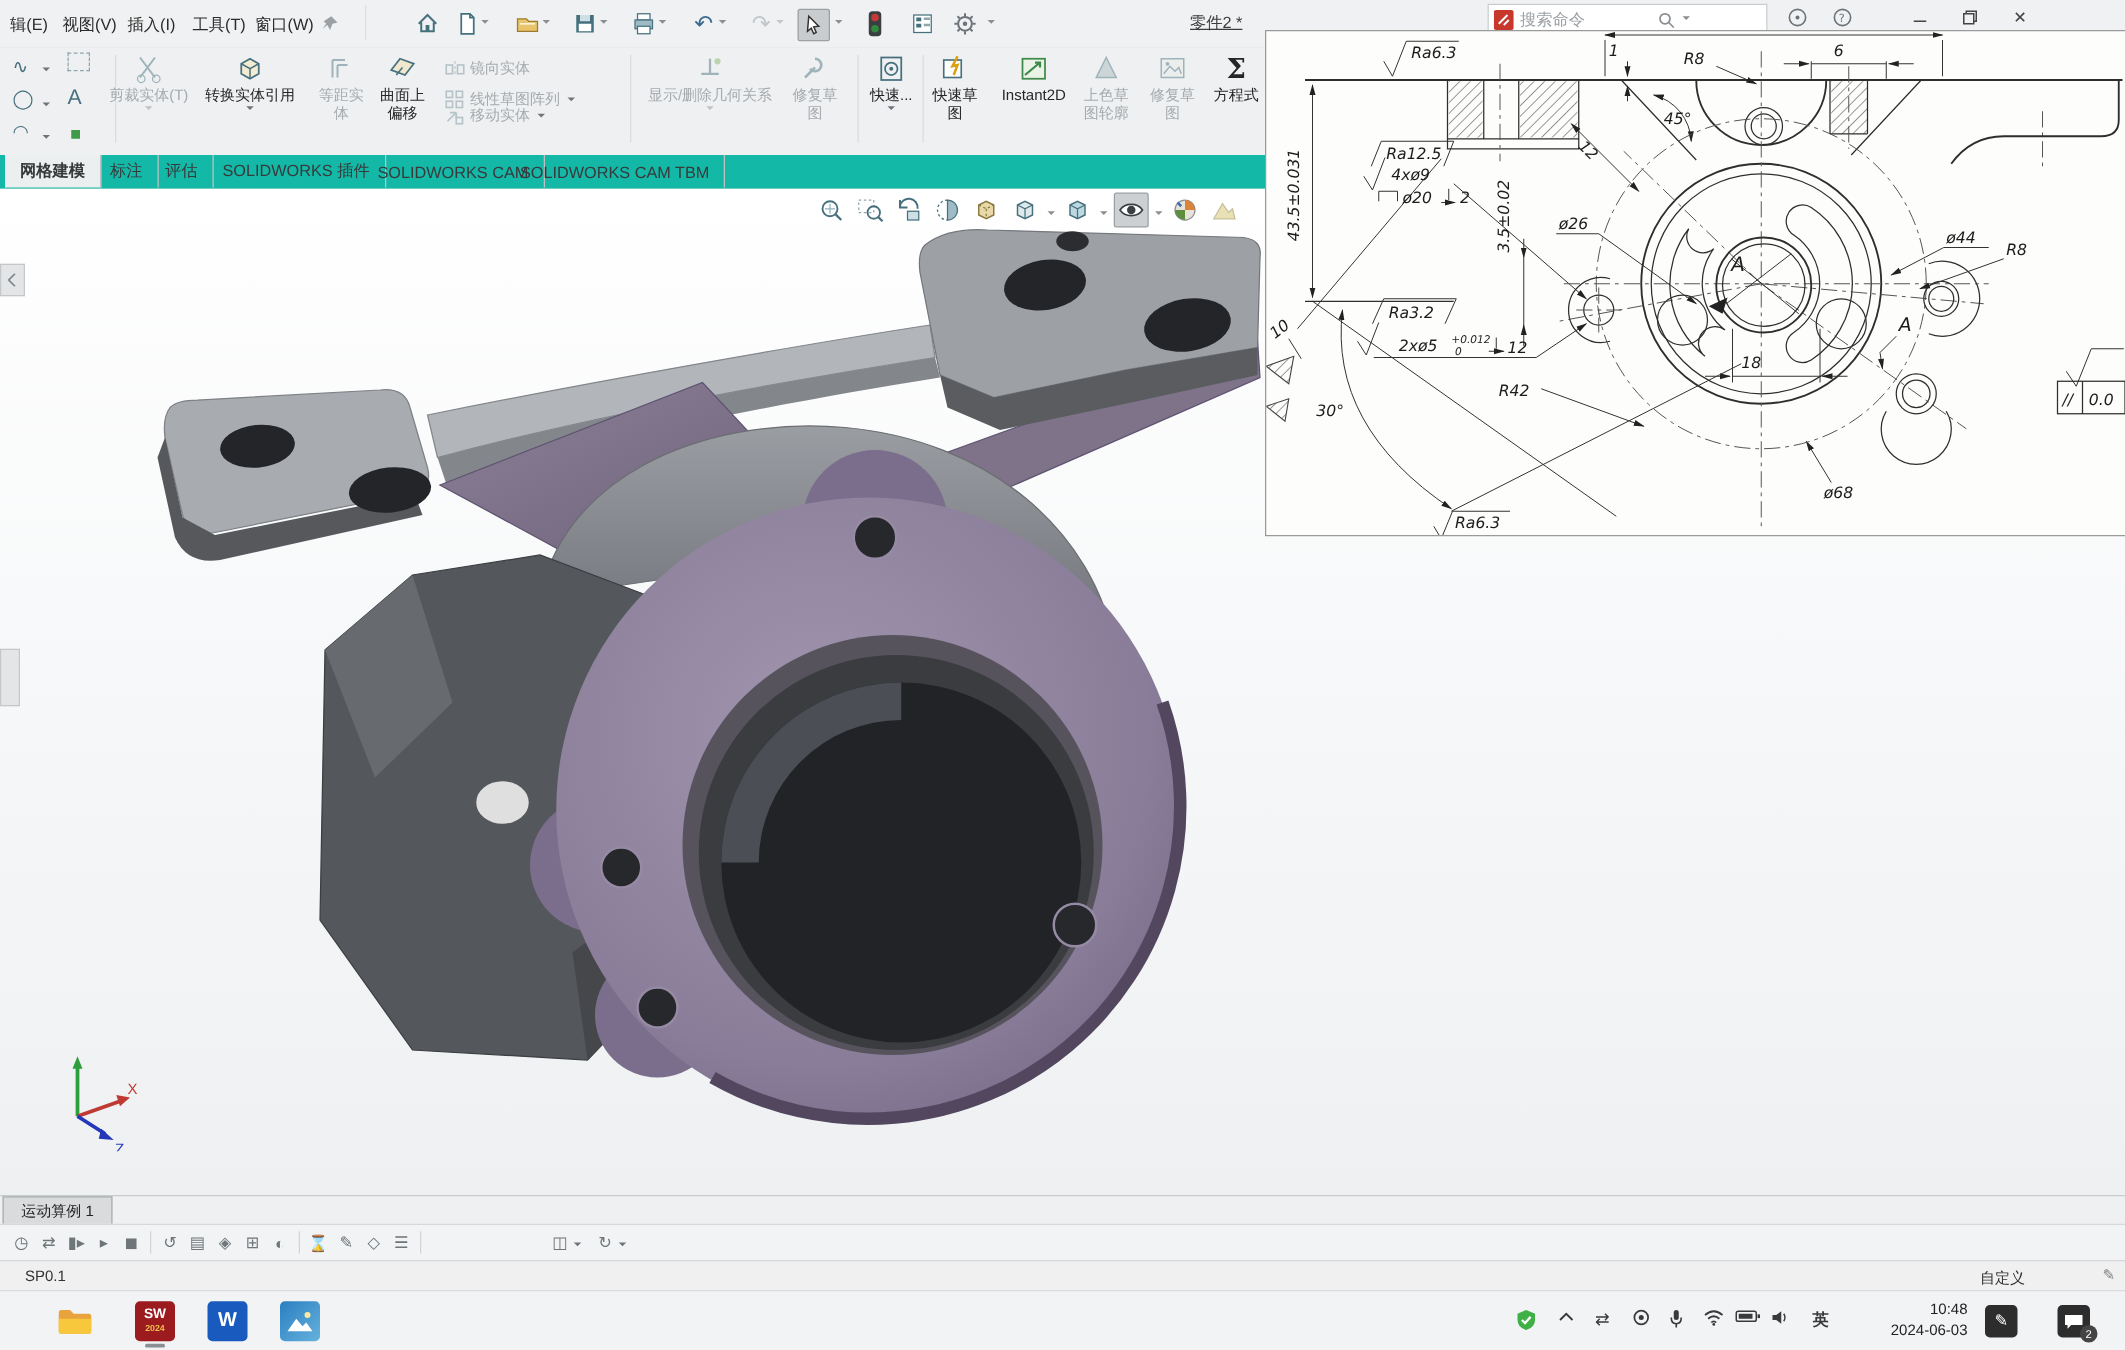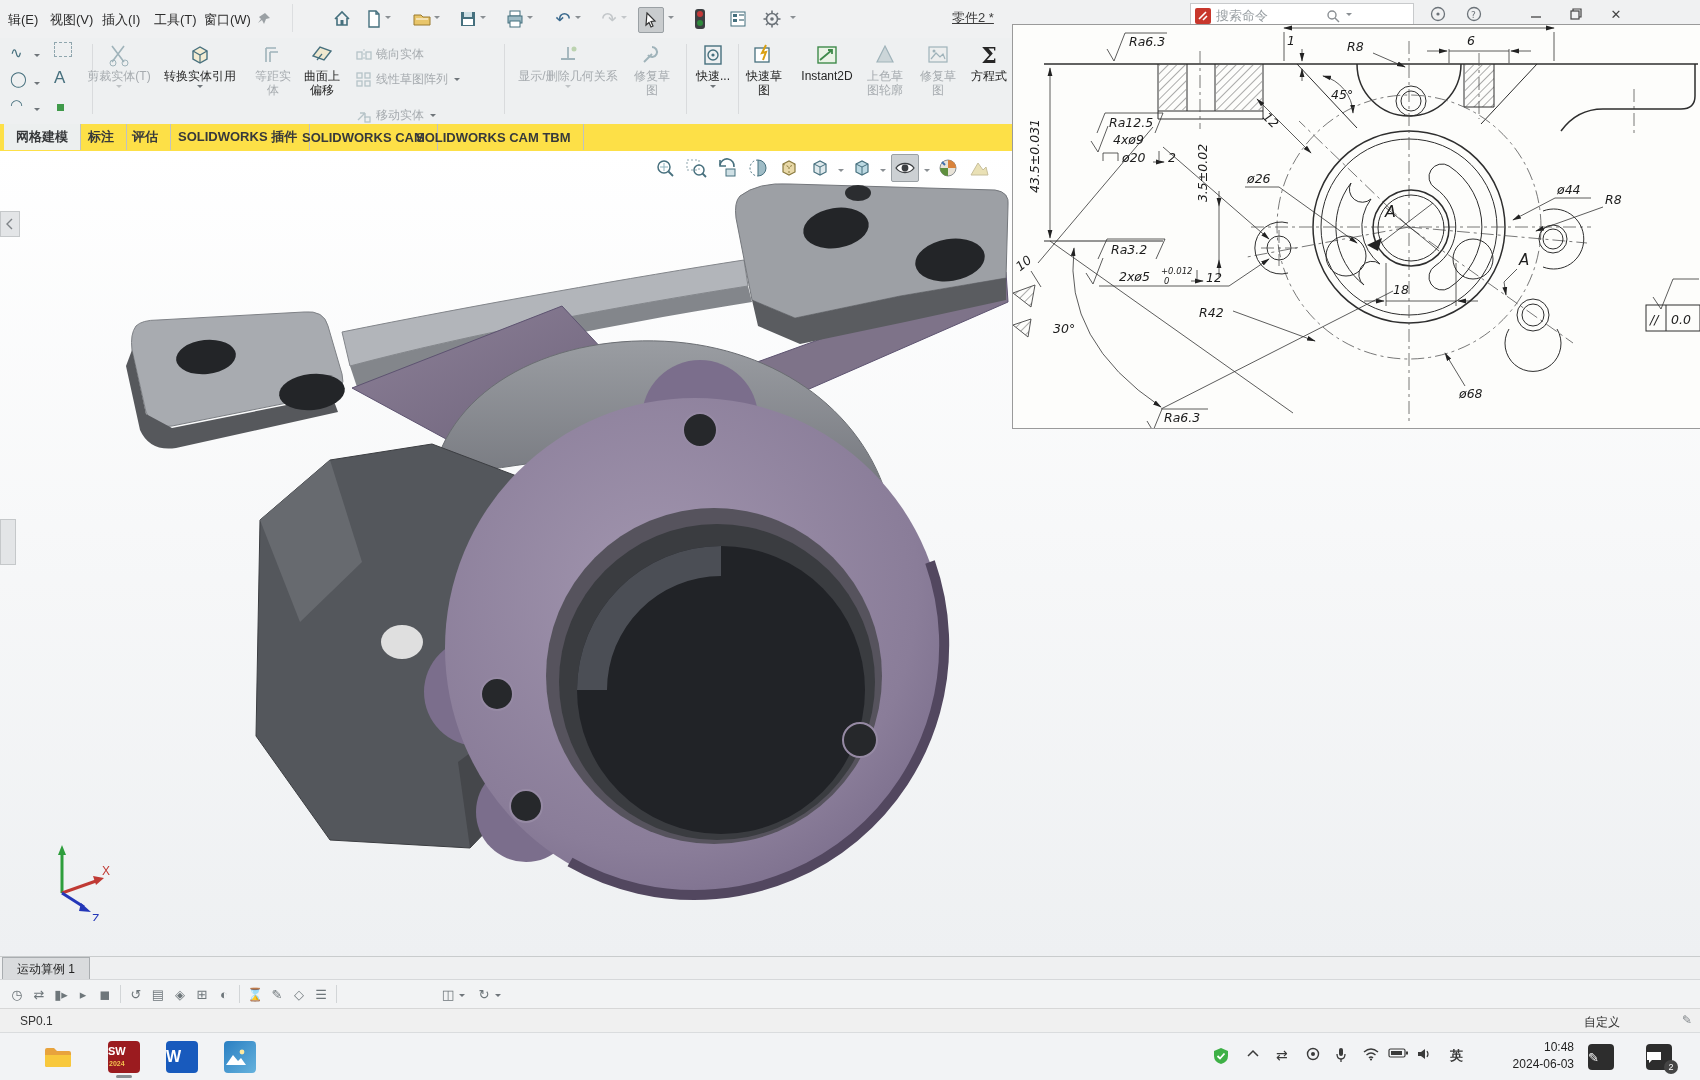--- a/index.html
+++ b/index.html
@@ -22,22 +22,22 @@
   .rbtn .lb{margin-top:1px;}
   .rbtn.dis{color:#a6abaf;}
   .caret{width:0;height:0;border:3.5px solid transparent;border-top-color:#6f757a;margin-top:2px;}
   .dis .caret{border-top-color:#bfc3c6;}
   .rrow{position:absolute;display:flex;align-items:center;font-size:12px;color:#a6abaf;white-space:nowrap;}
   .rrow .ri16{margin-right:4px;}
   .skgrid{position:absolute;left:8px;top:4px;width:80px;height:78px;}
   .skc{position:absolute;font-size:15px;color:#47707e;}
   .skc.dim2{color:#9fb3ba;}
   
-  #tabbar{position:absolute;left:0;top:124px;width:1700px;height:27px;background:#fde047;border-bottom:1px solid #c2c5c7;}
-  .ctab{position:absolute;top:0;height:26px;display:flex;align-items:center;padding:0 12px;font-size:13px;color:#37393b;border-right:1px solid #bfc2c4;font-weight:bold;}
+  #tabbar{position:absolute;left:0;top:124px;width:1700px;height:27px;background:#14b8a6;border-bottom:1px solid #c2c5c7;}
+  .ctab{position:absolute;top:0;height:26px;display:flex;align-items:center;padding:0 12px;font-size:13px;color:#37393b;border-right:1px solid #bfc2c4;}
   .ctab.active{background:#ecefef;font-weight:bold;}
   
   #viewport{position:absolute;left:0;top:151px;width:1700px;height:805px;background:linear-gradient(#ffffff, #eef0f2);}
   #headsup{position:absolute;left:652px;top:3px;display:flex;align-items:center;gap:5px;}
   .hu{width:26px;height:26px;display:flex;align-items:center;justify-content:center;}
   .hu-caret{width:0;height:0;border:3px solid transparent;border-top-color:#8a8f93;margin-top:8px;}
   .hu.pressed{background:#ccd0d3;border:1px solid #9aa0a4;}
   .edge-nub{position:absolute;background:#e3e5e7;border:1px solid #c5c8ca;}
   
   #dpanel{position:absolute;left:1012px;top:24px;width:687px;height:403px;background:#fdfdfb;border:1px solid #9a9a9a;z-index:40;}
@@ -49,21 +49,21 @@
   .dts{font:italic 8.5px "DejaVu Sans",sans-serif;fill:#1c1c1c;}
   
   #motionrow{position:absolute;left:0;top:956px;width:1700px;height:23px;background:#eff0f1;border-top:1px solid #c9cccd;}
   #motiontab{position:absolute;left:2px;top:0;height:22px;padding:0 14px;background:#d9dbdd;border:1px solid #a9adb0;display:flex;align-items:center;font-size:12px;color:#222;}
   #motionbar{position:absolute;left:0;top:979px;width:1700px;height:29px;background:#f2f3f4;border-top:1px solid #d6d8da;display:flex;align-items:center;padding-left:6px;box-sizing:border-box;}
   .mic{width:22px;height:20px;display:flex;align-items:center;justify-content:center;font-size:13px;color:#6e767a;}
   .msep{width:1px;height:18px;background:#d2d5d7;margin:0 4px;}
   #statusbar{position:absolute;left:0;top:1008px;width:1700px;height:24px;background:#f0f0f0;border-top:1px solid #d7d7d7;font-size:12px;color:#333;}
   
   #taskbar{position:absolute;left:0;top:1032px;width:1700px;height:48px;background:#f2f3f5;border-top:1px solid #dadcde;}
-  .tb-app{position:absolute;top:8px;width:32px;height:32px;border-radius:4px;display:flex;align-items:center;}
+  .tb-app{position:absolute;top:8px;width:32px;height:32px;border-radius:4px;display:flex;align-items:center;justify-content:center;}
   .tray{position:absolute;top:14px;font-size:14px;color:#3a3a3a;display:flex;align-items:center;justify-content:center;}
   #clock{position:absolute;left:1496px;top:6px;width:78px;text-align:right;font-size:12px;color:#222;line-height:17px;}
 </style>
 </head>
 <body>
 <div id="screen">
 
 <div id="titlebar">
   <span class="menu-item" style="left:2px">辑(E)</span>
   <span class="menu-item" style="left:44px">视图(V)</span>
@@ -254,21 +254,21 @@
   <div class="rrow" style="left:356px;top:33px">
     <svg class="ri16" width="16" height="16">
           <rect x="1" y="1" width="5" height="5" fill="none" stroke="#b6c3c8" stroke-width="1.3"></rect>
           <rect x="9" y="1" width="5" height="5" fill="none" stroke="#b6c3c8" stroke-width="1.3"></rect>
           <rect x="1" y="9" width="5" height="5" fill="none" stroke="#b6c3c8" stroke-width="1.3"></rect>
           <rect x="9" y="9" width="5" height="5" fill="none" stroke="#b6c3c8" stroke-width="1.3"></rect>
         </svg>
     <span>线性草图阵列</span>
     <span class="caret" style="margin-left:6px"></span>
   </div>
-  <div class="rrow" style="left:356px;top:69px">
+  <div class="rrow" style="left:356px;top:46px">
     <svg class="ri16" width="16" height="16">
           <path d="M2,12 L9,5 M9,5 H4 M9,5 V10" fill="none" stroke="#b6c3c8" stroke-width="1.4"></path>
           <rect x="9" y="9" width="5" height="5" fill="none" stroke="#b6c3c8" stroke-width="1.3"></rect>
         </svg>
     <span>移动实体</span>
     <span class="caret" style="margin-left:6px"></span>
   </div>
 
   <div class="vsep" style="left:504px"></div>
   <div class="rbtn dis" style="left:508px;width:120px">

